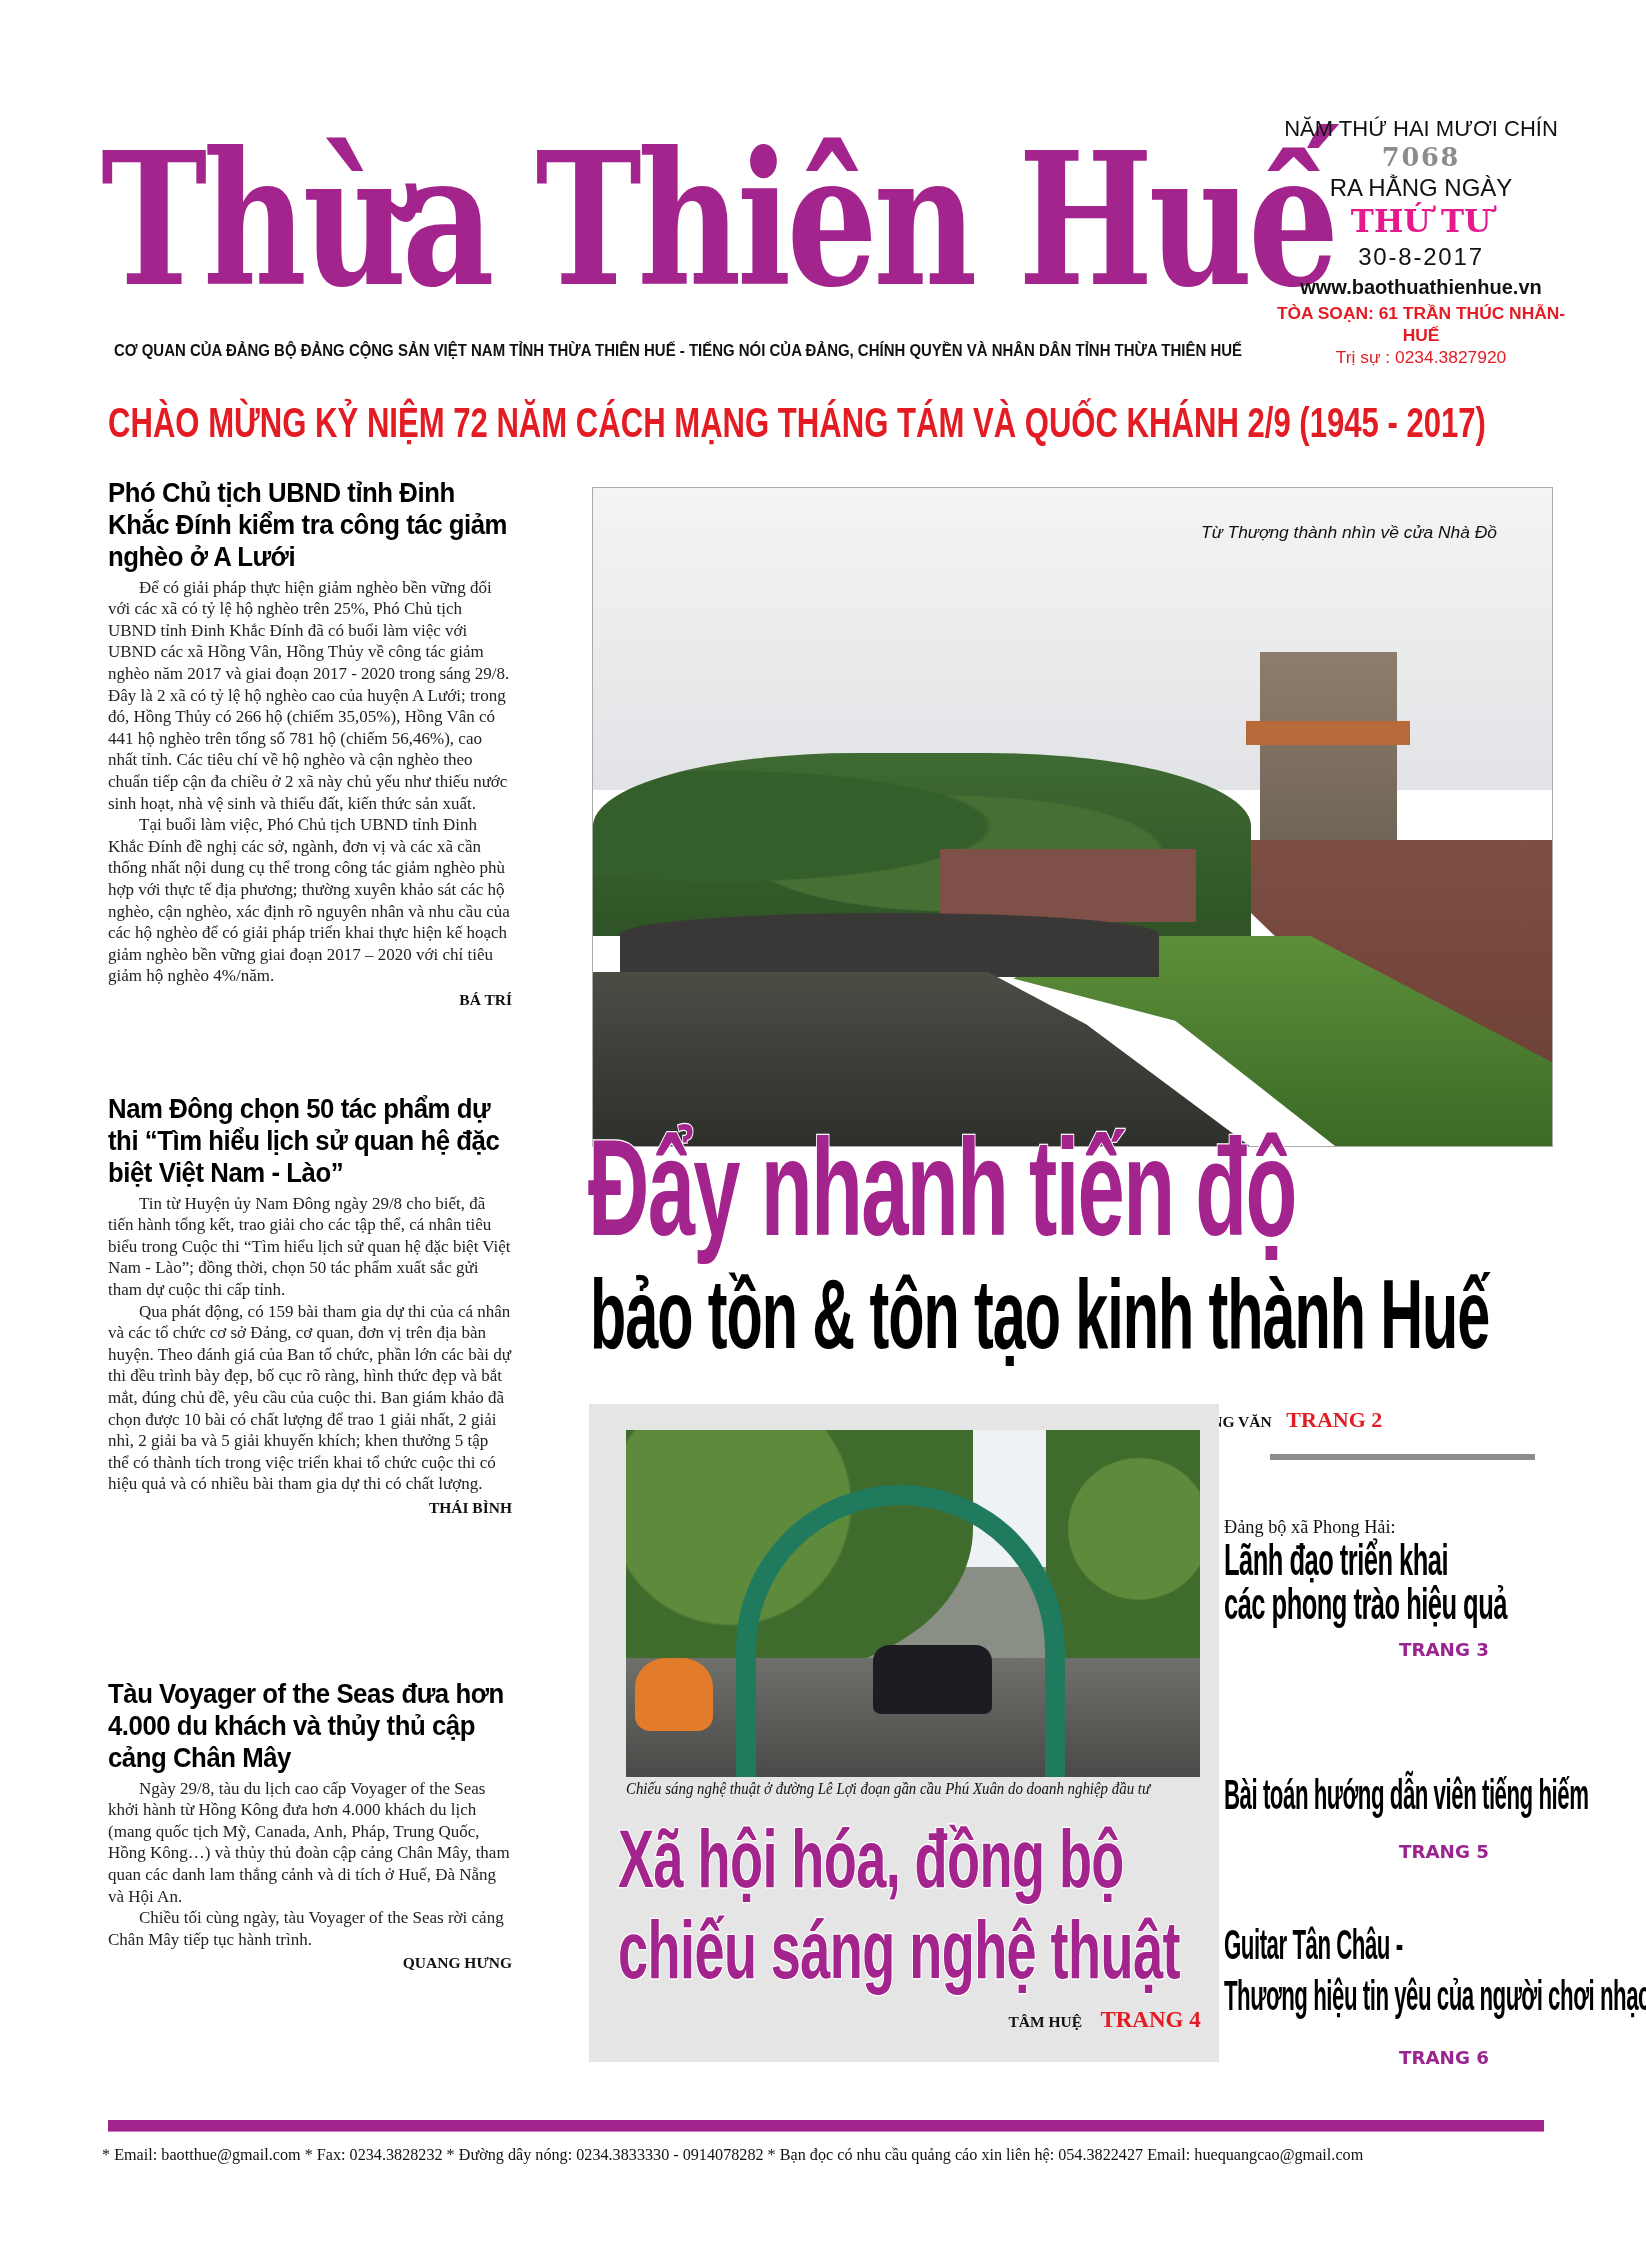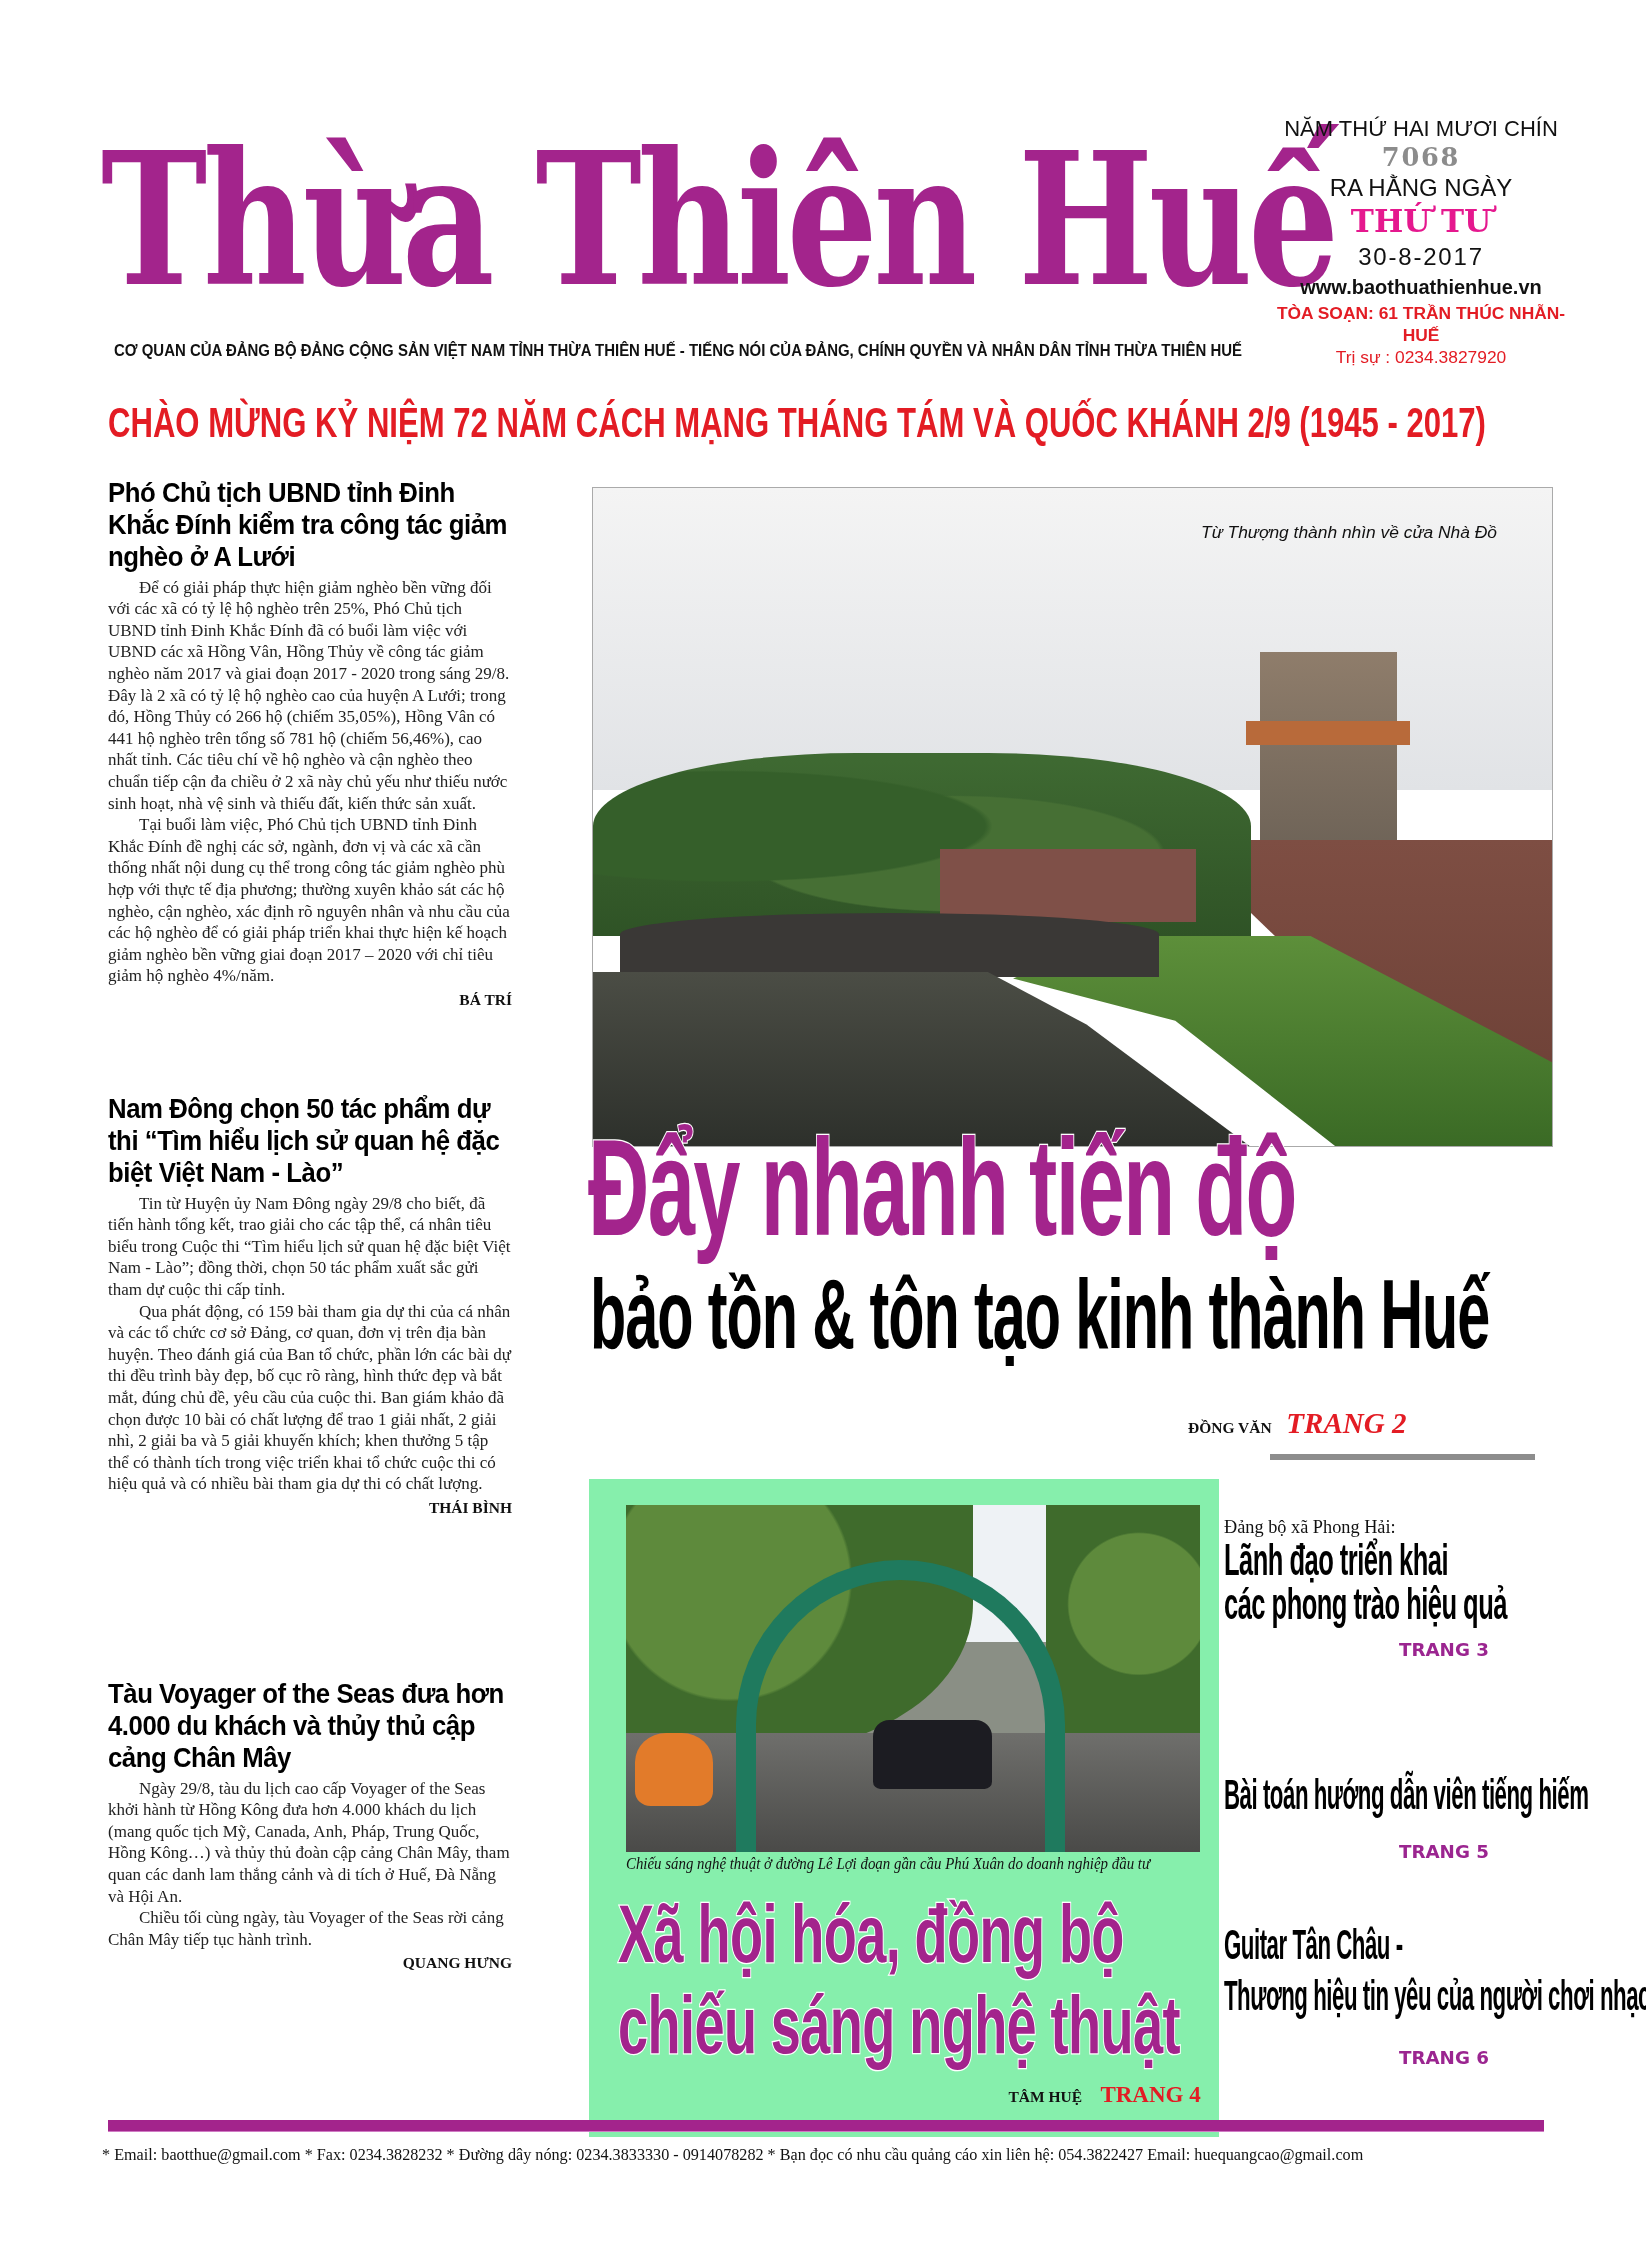--- a/index.html
+++ b/index.html
@@ -70,24 +70,24 @@
     color:#a3248c; transform:scaleX(0.62); transform-origin:left top; letter-spacing:-2.7px;
     -webkit-text-stroke:2.7px #fff; paint-order:stroke fill;
   }
   .headline-main2 {
     left:590px; top:1259px; white-space:nowrap;
     font-family:"Liberation Sans", sans-serif; font-weight:bold; font-size:99px; line-height:110px;
     color:#000; transform:scaleX(0.60); transform-origin:left top; letter-spacing:-1.8px;
   }
   .main-byline { left:1188px; top:1407px; font-family:"Liberation Serif", serif; white-space:nowrap; }
   .main-byline .author { font-weight:bold; font-size:15.5px; color:#111; margin-right:11px; }
-  .main-byline .page { font-size:29px; color:#e31c24; font-weight:bold;font-style:italic; }
-
-  
-  .box2 { left:589px; top:1479px; width:630px; height:658px; background:#86efac; }
+  .main-byline .page { font-size:22px; color:#e31c24; font-weight:bold; }
+
+  
+  .box2 { left:589px; top:1404px; width:630px; height:658px; background:#e5e5e5; }
   .box2-photo { position:absolute; left:37px; top:25.6px; width:574px; height:347px; overflow:hidden; background:#8a8f85; }
   .b2-sky { position:absolute; left:283px; top:0; width:219px; height:137px; background:#eef2f5; }
   .b2-trees1 { position:absolute; left:0; top:0; width:347px; height:247px; background:radial-gradient(circle at 30% 30%,#5e8a3c 0 40%,#3f6b2c 41% 100%); border-radius:0 0 60% 0; }
   .b2-trees2 { position:absolute; left:420px; top:0; width:155px; height:247px; background:radial-gradient(circle at 60% 40%,#5e8a3c 0 40%,#3f6b2c 41% 100%); }
   .b2-road { position:absolute; left:0; top:228px; width:100%; height:119px; background:linear-gradient(#6f6f6c,#4a4a48); }
   .b2-arch { position:absolute; left:110px; top:55px; width:329px; height:329px; border:20px solid #1f7a5e; border-bottom:none; border-radius:50% 50% 0 0; }
   .b2-car { position:absolute; left:247px; top:215px; width:119px; height:69px; background:#1c1c22; border-radius:16.4px 16.4px 7.3px 7.3px; }
   .b2-scooter { position:absolute; left:9.1px; top:228px; width:78px; height:73px; background:#e27b2a; border-radius:40% 40% 20% 20%; }
   .box2-caption { position:absolute; left:37px; top:376px; width:574px; font-style:italic; font-size:16px; color:#111; white-space:nowrap; font-family:"Liberation Serif", serif; transform:scaleX(0.93); transform-origin:left top; }
   .box2-headline {

